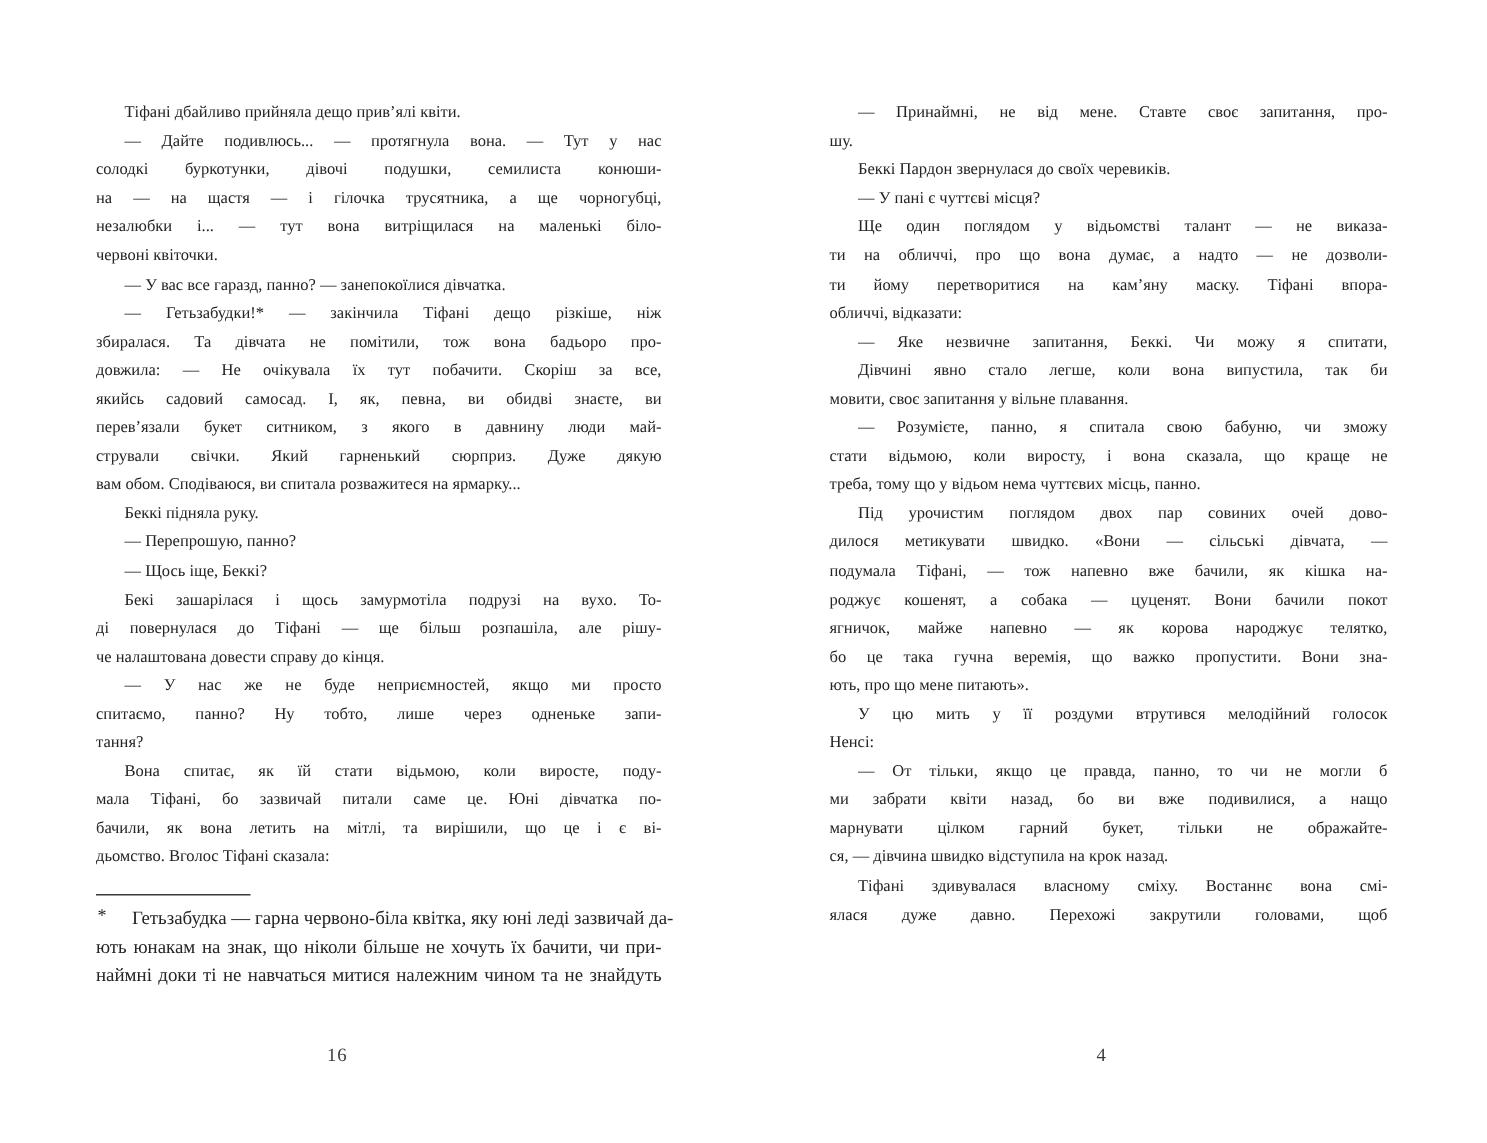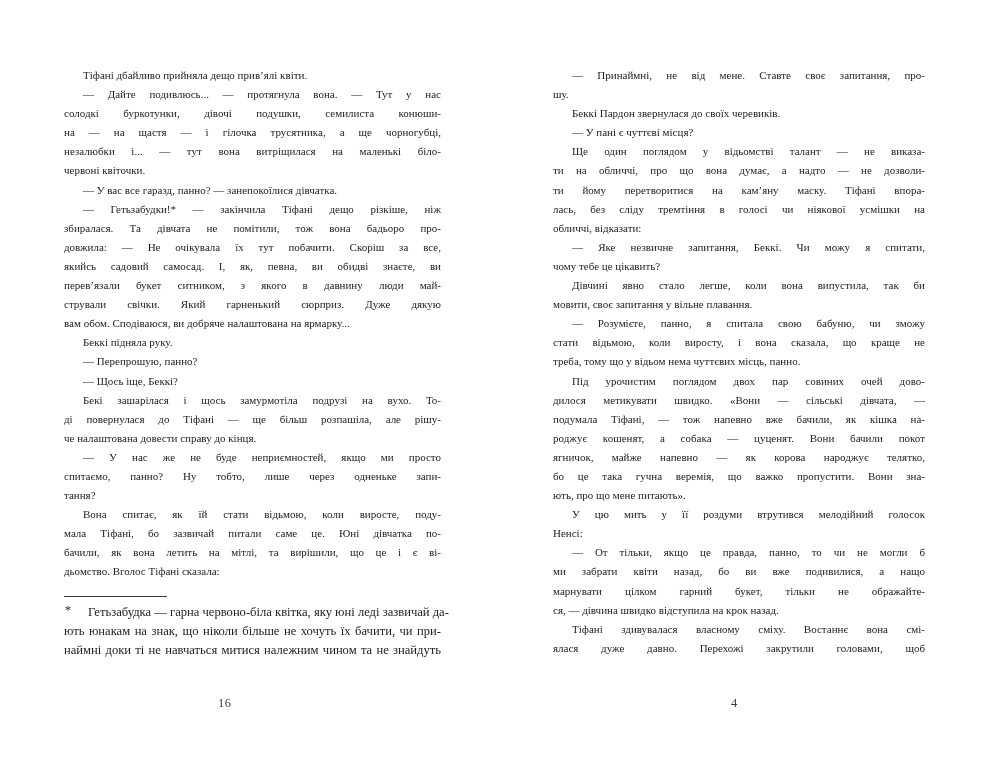--- a/index.html
+++ b/index.html
@@ -73,21 +73,21 @@
         <div class="line">на — на щастя — і гілочка трусятника, а ще чорногубці,</div>
         <div class="line">незалюбки і... — тут вона витріщилася на маленькі біло-</div>
         <div class="line end">червоні квіточки.</div>
         <div class="line indent end">— У вас все гаразд, панно? — занепокоїлися дівчатка.</div>
         <div class="line indent">— Гетьзабудки!* — закінчила Тіфані дещо різкіше, ніж</div>
         <div class="line">збиралася. Та дівчата не помітили, тож вона бадьоро про-</div>
         <div class="line">довжила: — Не очікувала їх тут побачити. Скоріш за все,</div>
         <div class="line">якийсь садовий самосад. І, як, певна, ви обидві знаєте, ви</div>
         <div class="line">перев’язали букет ситником, з якого в давнину люди май-</div>
         <div class="line">стрували свічки. Який гарненький сюрприз. Дуже дякую</div>
-        <div class="line end">вам обом. Сподіваюся, ви добряче налаштована на ярмарку...</div>
+        <div class="line end">вам обом. Сподіваюся, ви спитала розважитеся на ярмарку...</div>
         <div class="line indent end">Беккі підняла руку.</div>
         <div class="line indent end">— Перепрошую, панно?</div>
         <div class="line indent end">— Щось іще, Беккі?</div>
         <div class="line indent">Бекі зашарілася і щось замурмотіла подрузі на вухо. То-</div>
         <div class="line">ді повернулася до Тіфані — ще більш розпашіла, але рішу-</div>
         <div class="line end">че налаштована довести справу до кінця.</div>
         <div class="line indent">— У нас же не буде неприємностей, якщо ми просто</div>
         <div class="line">спитаємо, панно? Ну тобто, лише через одненьке запи-</div>
         <div class="line end">тання?</div>
         <div class="line indent">Вона спитає, як їй стати відьмою, коли виросте, поду-</div>
@@ -108,24 +108,22 @@
 
   <section class="page right">
     <div class="lines">
         <div class="line indent">— Принаймні, не від мене. Ставте своє запитання, про-</div>
         <div class="line end">шу.</div>
         <div class="line indent end">Беккі Пардон звернулася до своїх черевиків.</div>
         <div class="line indent end">— У пані є чуттєві місця?</div>
         <div class="line indent">Ще один поглядом у відьомстві талант — не виказа-</div>
         <div class="line">ти на обличчі, про що вона думає, а надто — не дозволи-</div>
         <div class="line">ти йому перетворитися на кам’яну маску. Тіфані впора-</div>
-        <div class="line">лась, без сліду тремтіння в голосі чи ніякової усмішки на</div>
         <div class="line end">обличчі, відказати:</div>
         <div class="line indent">— Яке незвичне запитання, Беккі. Чи можу я спитати,</div>
-        <div class="line end">чому тебе це цікавить?</div>
         <div class="line indent">Дівчині явно стало легше, коли вона випустила, так би</div>
         <div class="line end">мовити, своє запитання у вільне плавання.</div>
         <div class="line indent">— Розумієте, панно, я спитала свою бабуню, чи зможу</div>
         <div class="line">стати відьмою, коли виросту, і вона сказала, що краще не</div>
         <div class="line end">треба, тому що у відьом нема чуттєвих місць, панно.</div>
         <div class="line indent">Під урочистим поглядом двох пар совиних очей дово-</div>
         <div class="line">дилося метикувати швидко. «Вони — сільські дівчата, —</div>
         <div class="line">подумала Тіфані, — тож напевно вже бачили, як кішка на-</div>
         <div class="line">роджує кошенят, а собака — цуценят. Вони бачили покот</div>
         <div class="line">ягничок, майже напевно — як корова народжує телятко,</div>

